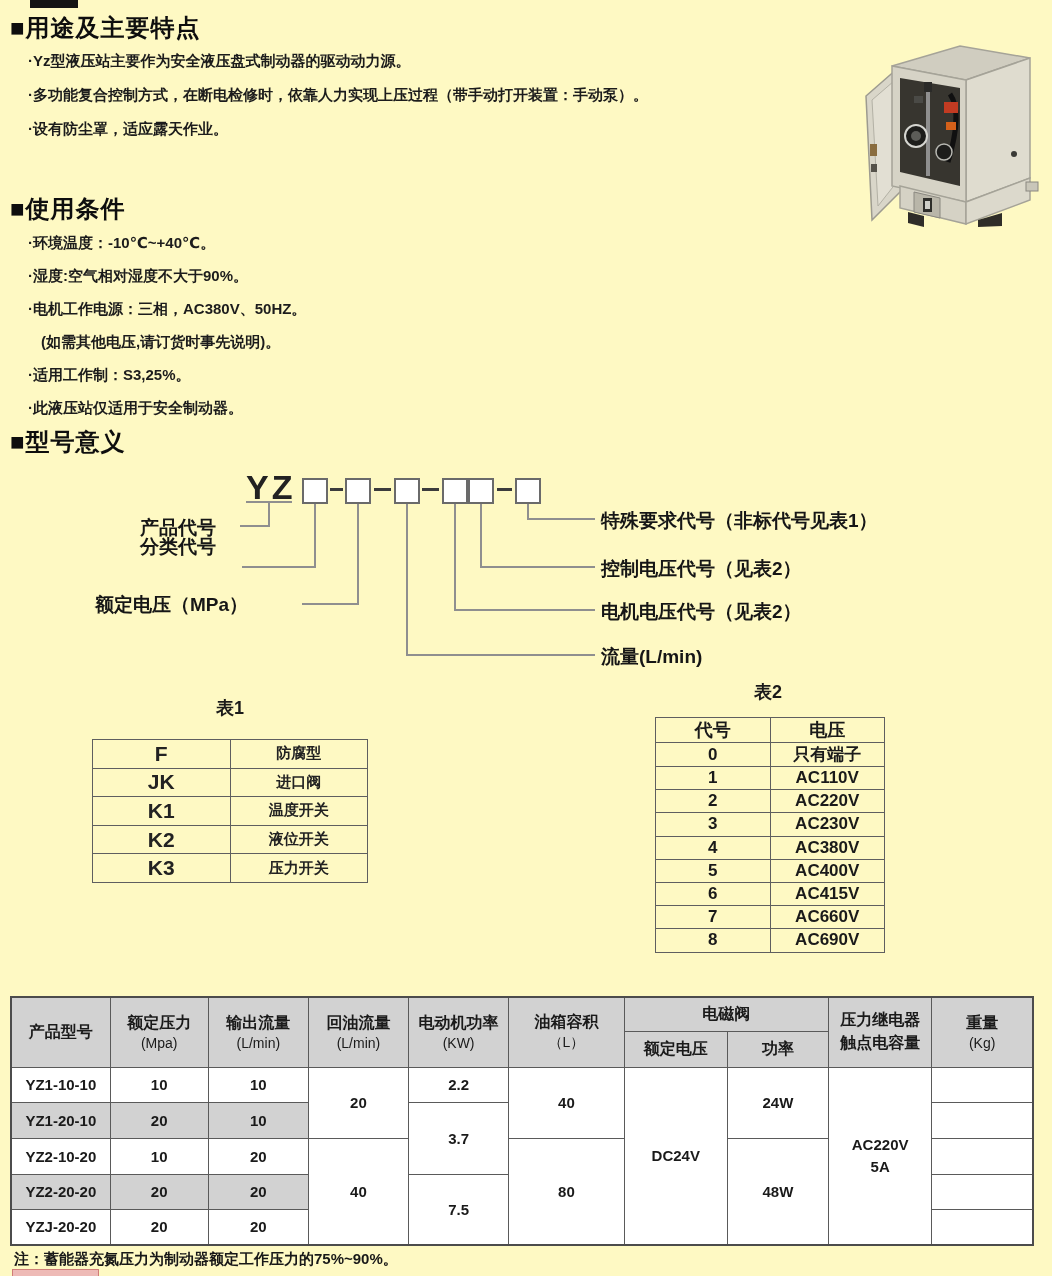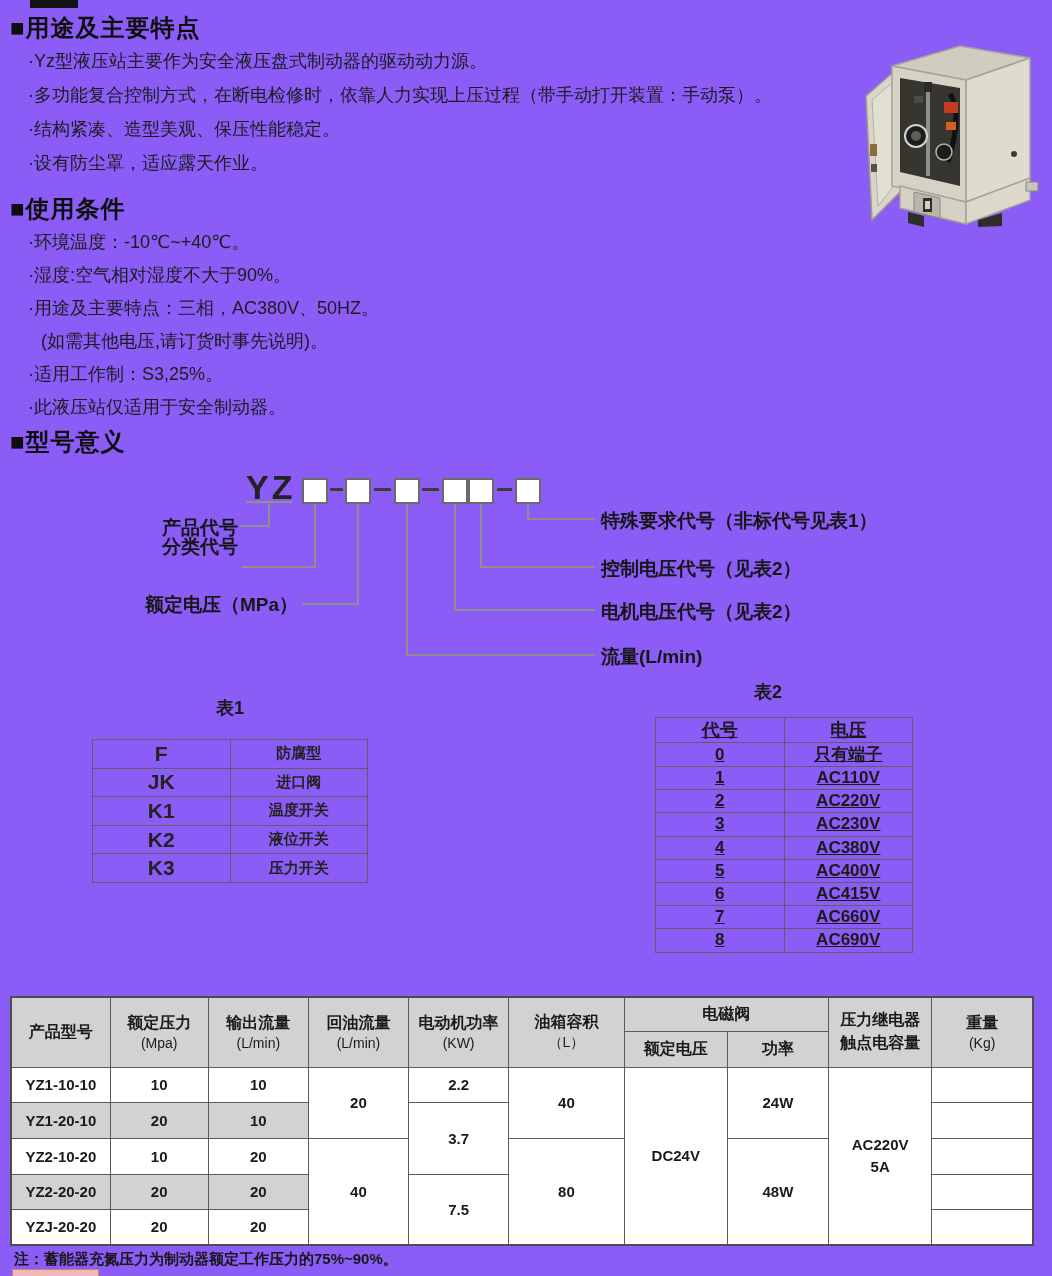--- a/index.html
+++ b/index.html
@@ -1,40 +1,40 @@
 <!DOCTYPE html>
 <html><head>
 <meta charset="utf-8">
 <style>
   html,body{margin:0;padding:0;background:#fff;}
-  #page{position:relative;width:1052px;height:1276px;background:#8b5cf6;overflow:hidden;
+  #page{position:relative;width:1052px;height:1276px;background:#fef9c3;overflow:hidden;
         font-family:"Liberation Sans","DejaVu Sans",sans-serif;color:#1a1a1a;}
   .abs{position:absolute;}
   .sec-title{font-size:24px;font-weight:bold;color:#0e0e0e;letter-spacing:1px;white-space:nowrap;}
-  .bullets{font-size:18px;font-weight:400;color:#1c1c1c;white-space:nowrap;}
+  .bullets{font-size:15px;font-weight:700;color:#1c1c1c;white-space:nowrap;}
   .bullets div{height:34px;line-height:34px;}
   .bullets.cond div{height:33px;line-height:33px;}
   .bullets .indent{padding-left:13px;}
   
   .mbox{position:absolute;width:22px;height:22px;border:2px solid #6a6a6a;background:#fff;}
   .dash{position:absolute;height:3px;background:#3c3c3c;}
   .vline{position:absolute;width:2px;background:#8f8f8f;}
   .hline{position:absolute;height:2px;background:#8f8f8f;}
   .dlabel{position:absolute;font-size:19px;font-weight:600;white-space:nowrap;color:#161616;}
   .dlabel.right{text-align:left;}
-  .dlabel.left{text-align:right;}
+  .dlabel.left{text-align:left;}
   .yz{position:absolute;font-size:34px;font-weight:bold;letter-spacing:3px;color:#222;}
   
   table{border-collapse:collapse;table-layout:fixed;}
   td,th{border:1px solid #5f5f5f;text-align:center;vertical-align:middle;padding:0;}
   .t1{width:276px;}
   .t1 td{height:27.6px;}
   .t1 .code{font-size:21px;font-weight:600;color:#222;}
   .t1 .desc{font-size:15px;font-weight:bold;color:#222;}
-  .t2{width:258px;text-decoration:underline;}
+  .t2{width:230px;}
   .t2 th{height:23px;font-size:18px;font-weight:bold;}
   .t2 td{height:22.2px;font-size:17px;font-weight:600;}
   .ttl{font-size:18px;font-weight:bold;text-align:center;}
   
   .pt{width:1024px;border:2px solid #4c4c4c;}
   .pt td,.pt th{border:1px solid #5a5a5a;}
   .pt th{background:#d2d2d2;font-weight:bold;font-size:16px;}
   .pt th .unit{display:block;font-size:14px;font-weight:normal;margin-top:1px;}
   .pt td{font-size:15px;font-weight:600;background:#fff;}
   .pt td.gr{background:#d2d2d2;}
@@ -47,21 +47,20 @@
 <body>
 
 <div id="page">
 
   <div class="abs blackmark" style="left:30px;top:0;width:48px;height:8px;"></div>
 
   <div class="abs sec-title" style="left:10px;top:12px;">■用途及主要特点</div>
   <div class="abs bullets" style="left:28px;top:44px;">
     <div>·Yz型液压站主要作为安全液压盘式制动器的驱动动力源。</div>
     <div>·多功能复合控制方式，在断电检修时，依靠人力实现上压过程（带手动打开装置：手动泵）。</div>
-    <div>·结构紧凑、造型美观、保压性能稳定。</div>
     <div>·设有防尘罩，适应露天作业。</div>
   </div>
 
   <svg class="abs" style="left:862px;top:36px;" width="178" height="192" viewBox="0 0 178 192">
 
     <polygon points="4,60 36,32 44,150 10,184" fill="#d9d6c9" stroke="#9d9b90" stroke-width="1.5"></polygon>
     <polygon points="10,64 32,45 38,142 16,170" fill="#e2dfd3" stroke="#b3b1a5" stroke-width="1"></polygon>
     <rect x="8" y="108" width="7" height="12" fill="#8a6d3f"></rect>
     <rect x="9" y="128" width="6" height="8" fill="#55524a"></rect>
 
@@ -92,21 +91,21 @@
     <rect x="164" y="146" width="12" height="9" fill="#c9c6b9" stroke="#8a8880" stroke-width="1"></rect>
 
     <polygon points="46,176 62,180 62,191 46,187" fill="#2f2d28"></polygon>
     <polygon points="116,184 140,177 140,190 116,191" fill="#2f2d28"></polygon>
   </svg>
 
   <div class="abs sec-title" style="left:10px;top:193px;">■使用条件</div>
   <div class="abs bullets cond" style="left:28px;top:226px;">
     <div>·环境温度：-10℃~+40℃。</div>
     <div>·湿度:空气相对湿度不大于90%。</div>
-    <div>·用途及主要特点：三相，AC380V、50HZ。</div>
+    <div>·电机工作电源：三相，AC380V、50HZ。</div>
     <div class="indent">(如需其他电压,请订货时事先说明)。</div>
     <div>·适用工作制：S3,25%。</div>
     <div>·此液压站仅适用于安全制动器。</div>
   </div>
 
   <div class="abs sec-title" style="left:10px;top:426px;">■型号意义</div>
 
   <div class="abs yz" style="left:246px;top:468px;">YZ</div>
 
   <div class="mbox" style="left:302px;top:478px;"></div>

